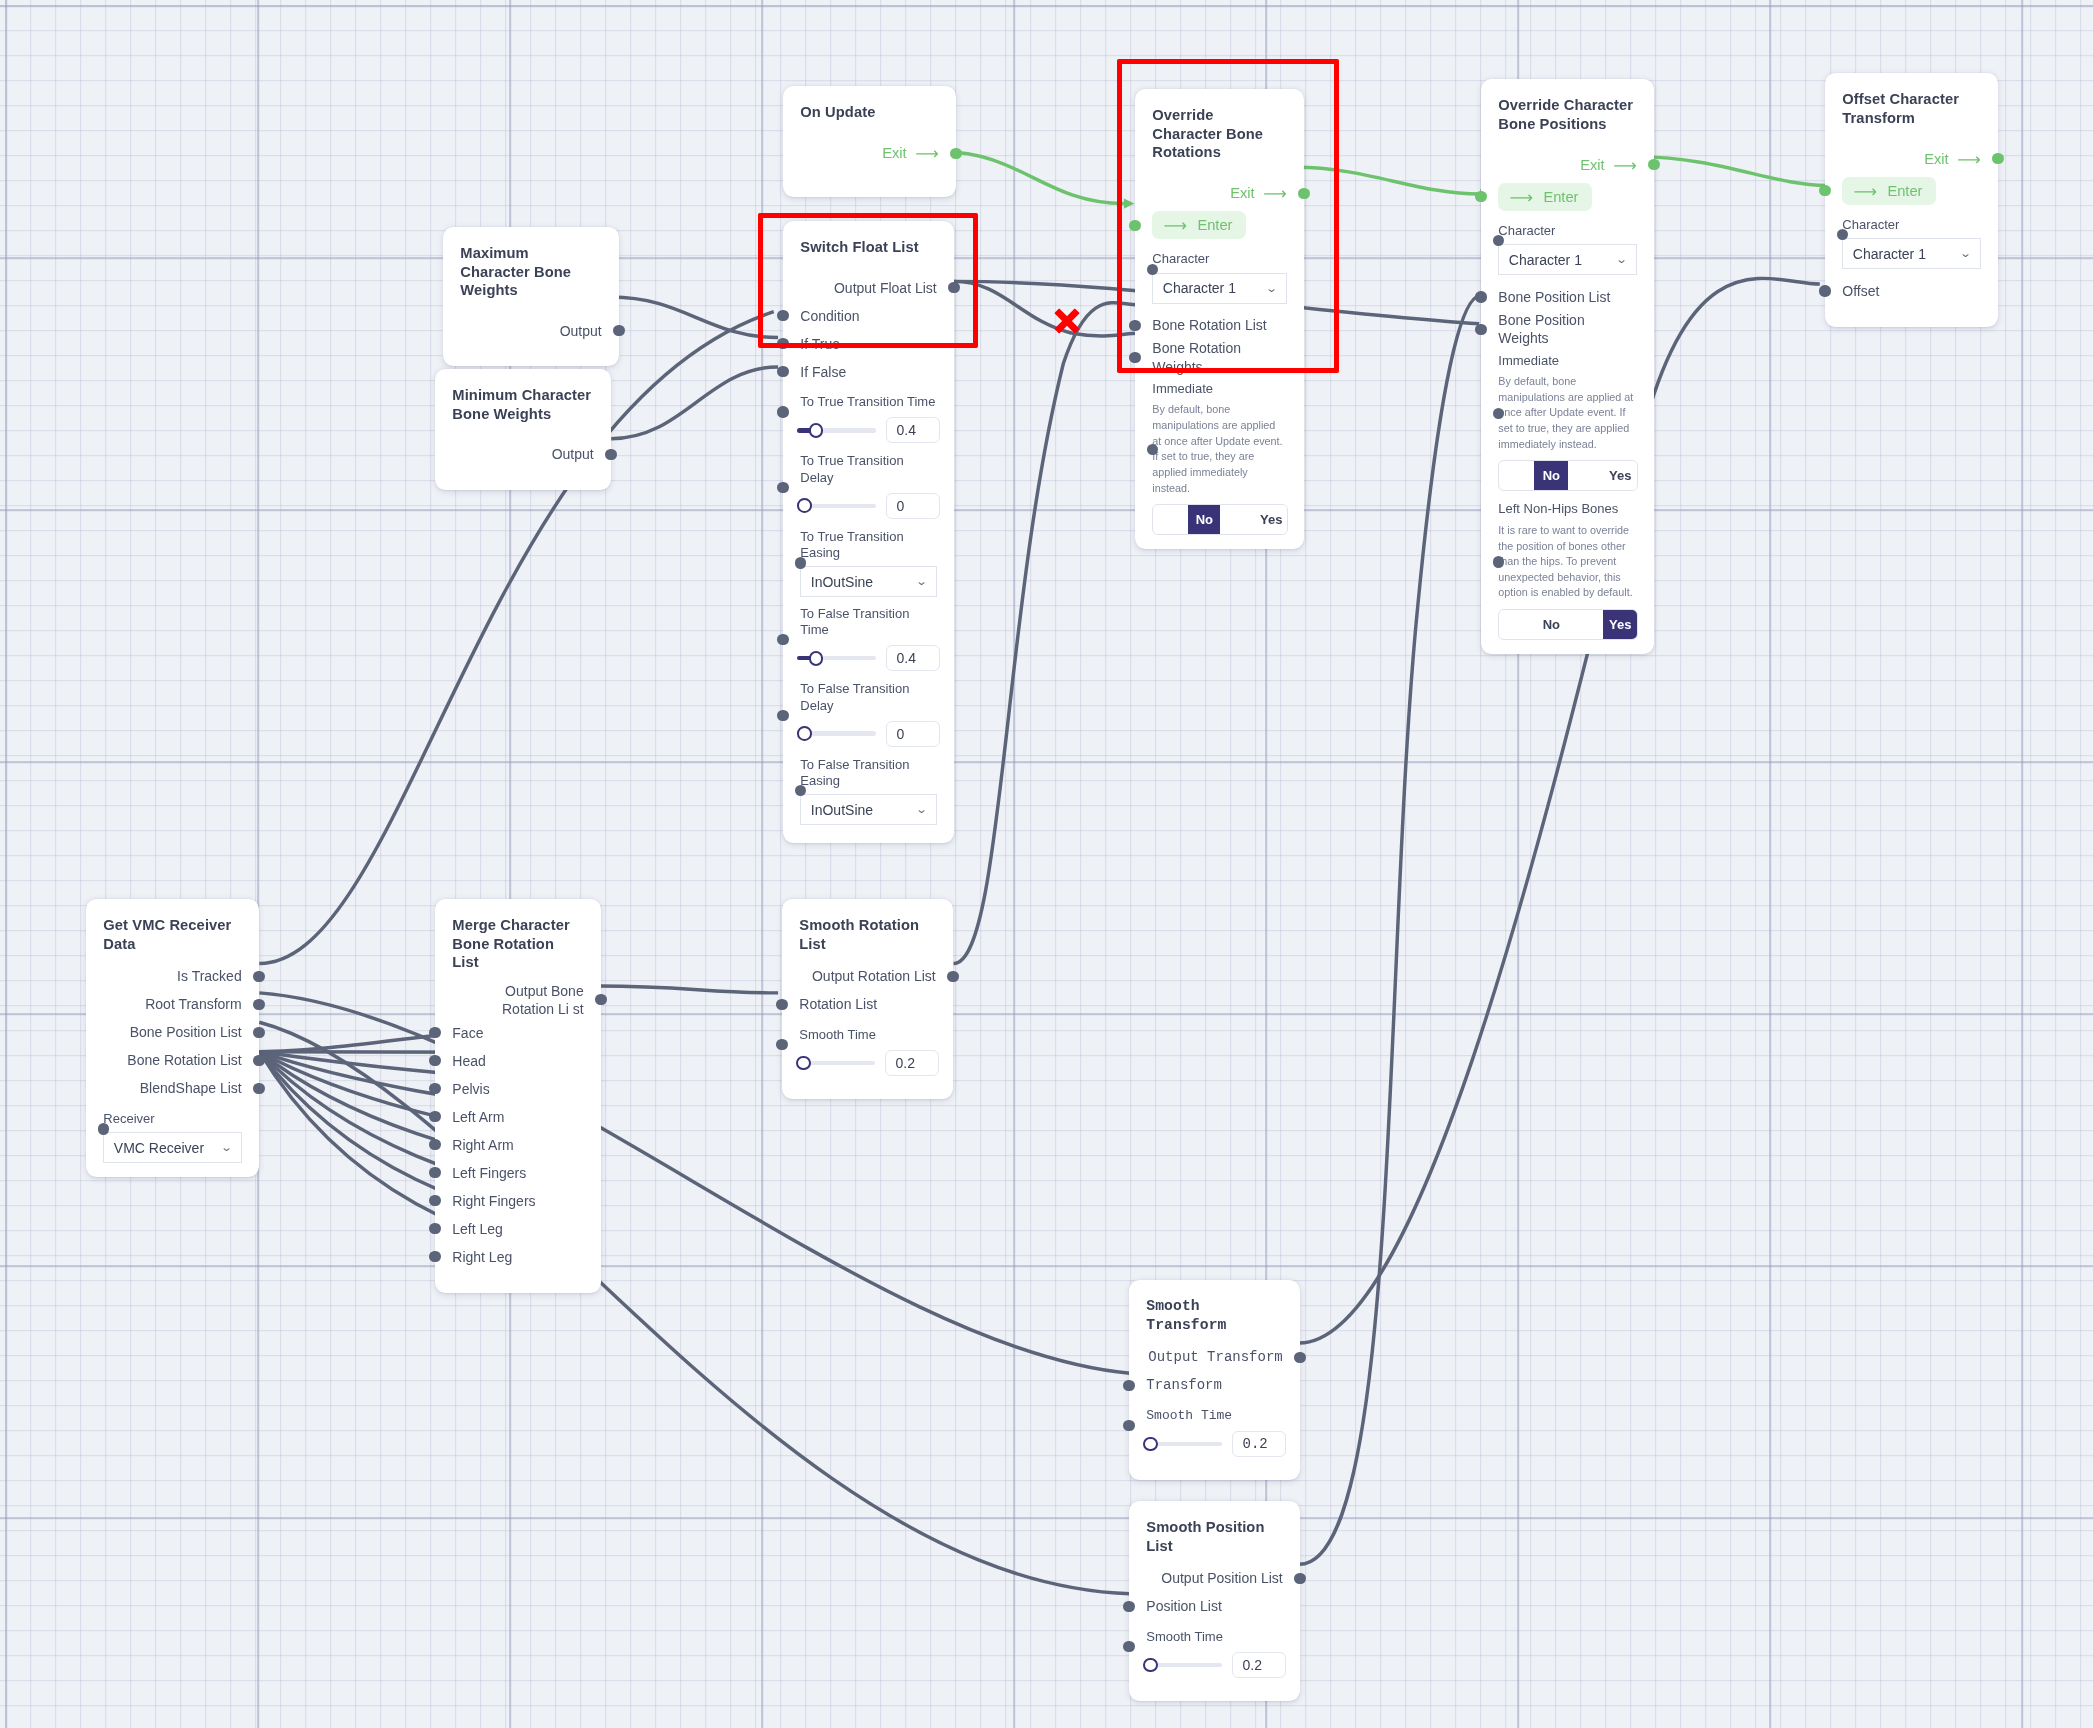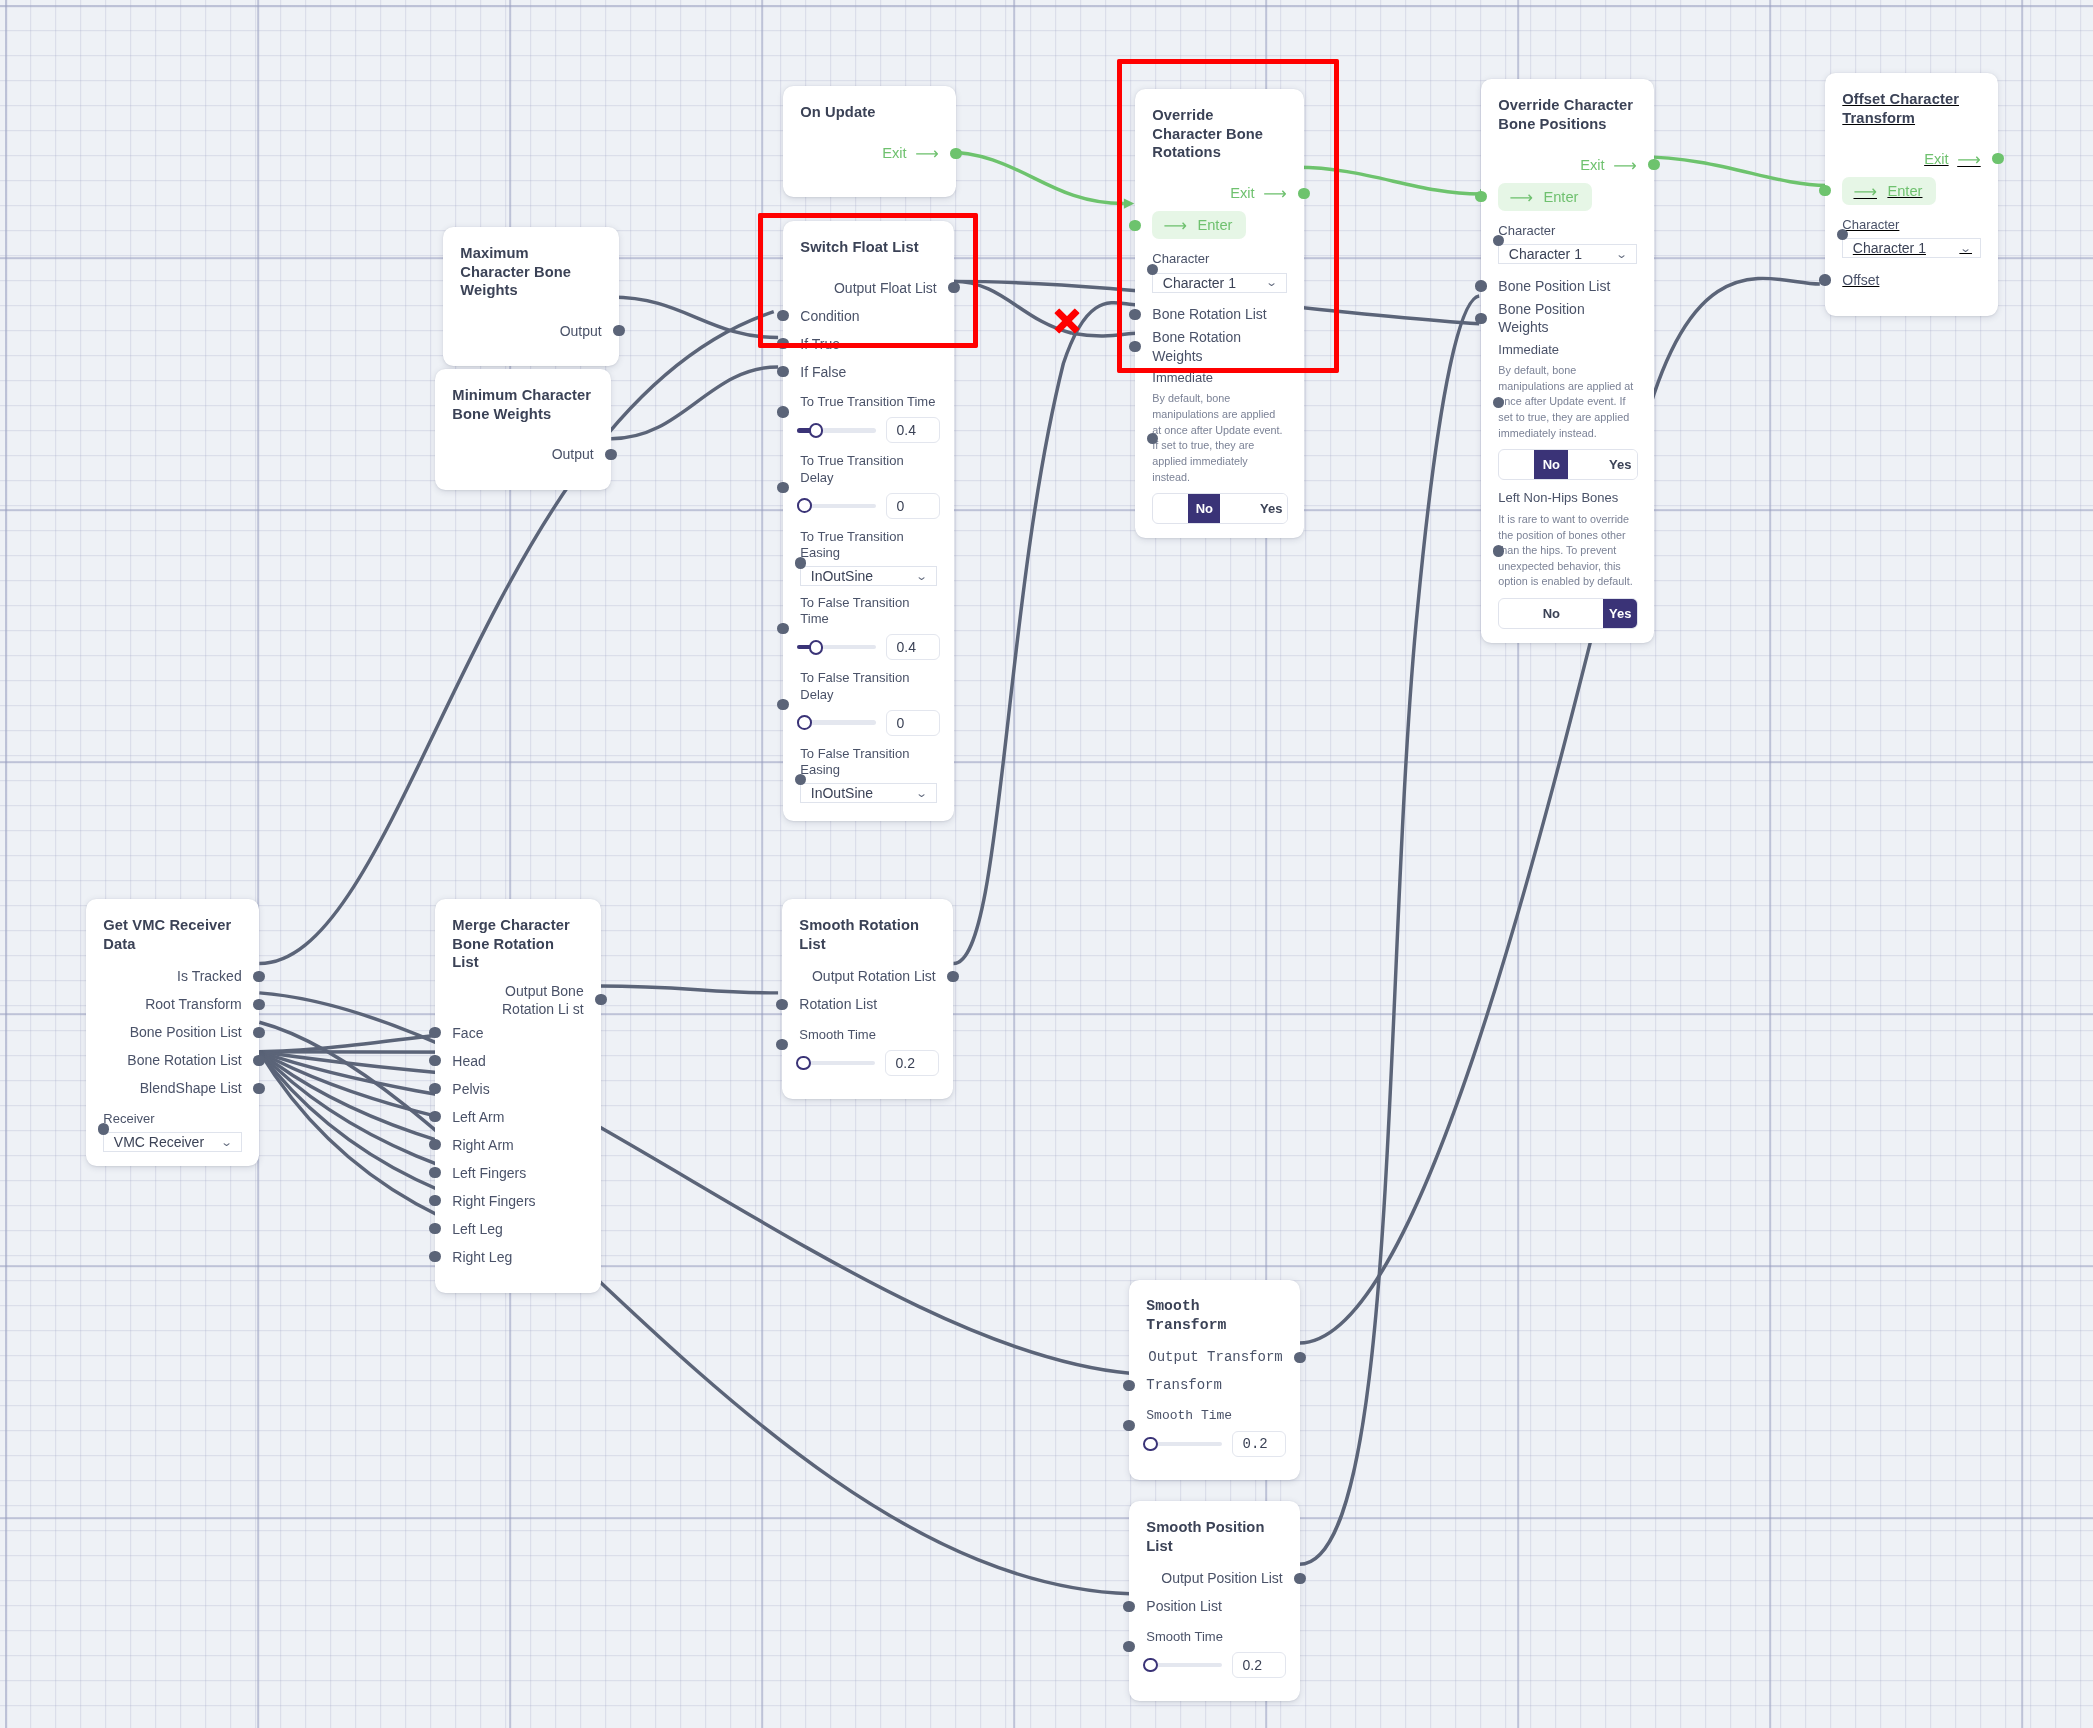--- a/index.html
+++ b/index.html
@@ -61,21 +61,21 @@
   .enter-chip{
     display:inline-flex;align-items:center;gap:10.4px;
     background:#e6f6e6;border-radius:7px;padding:6px 14px 6px 11.2px;
     color:#6fc16f;font-size:14.7px;
   }
   .enter-row{position:relative;padding:0 17.3px;min-height:35px;display:flex;align-items:center;}
 
   .field-label{font-size:13px;color:#4a5268;padding:0 17.3px;margin-top:8.6px;margin-bottom:5.2px;line-height:1.25;}
   .field-wrap{position:relative;padding:0 17.3px;}
   .select{
-    width:100%;box-sizing:border-box;height:20px;border:0.9px solid #dfe3ec;border-radius:0;
+    width:100%;box-sizing:border-box;height:31px;border:0.9px solid #dfe3ec;border-radius:0;
     background:#fff;display:flex;align-items:center;justify-content:space-between;
     padding:0 9.5px;font-size:14px;color:#3b4256;
   }
   .chev{color:#5b6478;font-size:11.2px;transform:scaleX(1.35);}
 
   .desc{font-size:10.8px;color:#7b8296;line-height:1.45;padding:0 17.3px;margin:1.7px 0 7.8px 0;}
 
   .slider-row{display:flex;align-items:center;gap:10.4px;padding:0 14px;position:relative;min-height:29px;}
   .slider{position:relative;flex:1 1 auto;height:15.6px;display:flex;align-items:center;}
   .track{position:absolute;left:0;right:0;height:4.3px;background:#e4e7ef;border-radius:2.6px;}
@@ -348,21 +348,21 @@
   <div style="position:relative;">
     <span class="port in" style="top:50%;left:11.7px;"></span>
     <div class="desc">It is rare to want to override the position of bones other than the hips. To prevent unexpected behavior, this option is enabled by default.</div>
   </div>
   <div class="toggle">
     <div>No</div>
     <div class="on">Yes</div>
   </div>
 </div>
 
-<div class="node" style="left:1825px;top:73px;width:173px;text-decoration:underline;">
+<div class="node" style="left:1825px;top:73px;width:173px;">
   <div class="node-title">Offset Character Transform</div>
   <div class="spacer"></div>
   <div class="exit-row">
     <span class="exit-label">Exit</span>
     <span class="arrow-r">⟶</span>
     <span class="port out exec"></span>
   </div>
   <div class="enter-row">
     <span class="port in exec"></span>
     <span class="enter-chip">

